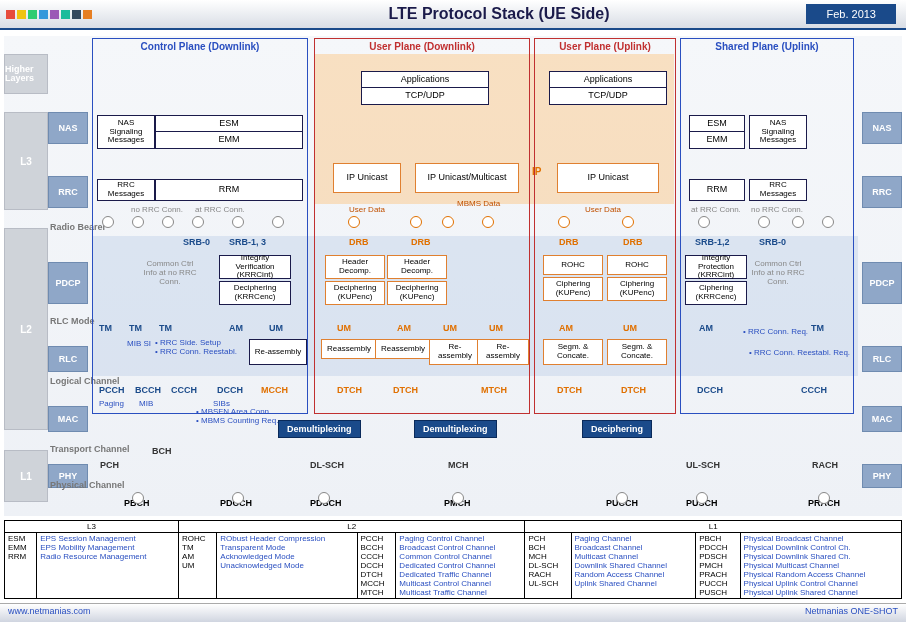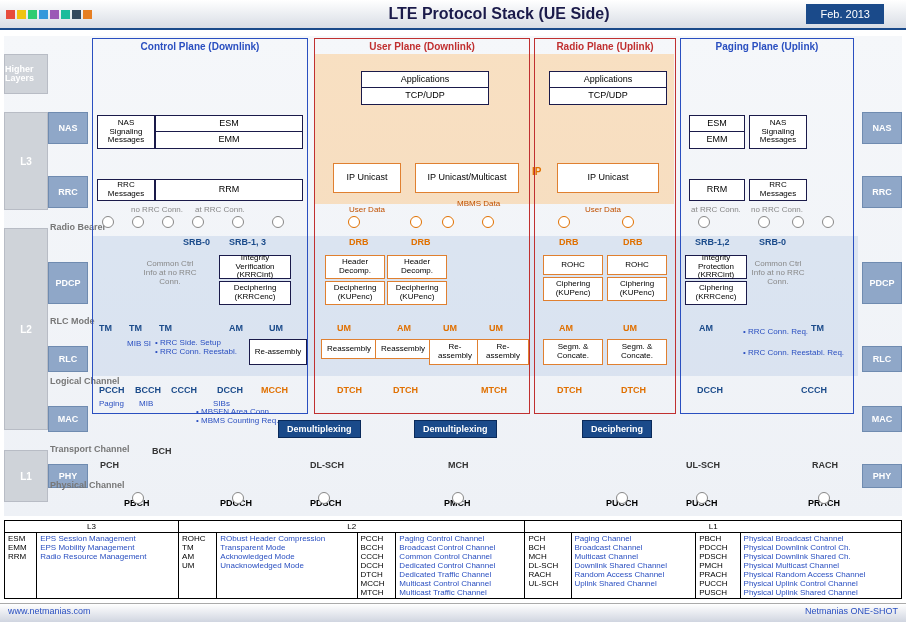--- a/index.html
+++ b/index.html
@@ -1,20 +1,20 @@
 <!DOCTYPE html>
 <html><head>
 <meta charset="utf-8">
 <style>
 body{margin:0;font-family:Arial,Helvetica,sans-serif;font-size:9px;background:#fff;width:906px;color:#000}
 .header{background:linear-gradient(#fff,#d8dde5);border-bottom:2px solid #1a4a8a;height:28px;display:flex;align-items:center;position:relative}
 .dots{display:flex;gap:2px;margin-left:6px}
 .dot{width:9px;height:9px}
 .title{font-size:16px;font-weight:bold;color:#1a1a4a;margin:13px auto}
-.date{position:absolute;right:22px;color:#fff;background:#1a4a8a;padding:4px 14px;top:4px;font-size:11px}
+.date{position:absolute;right:10px;color:#fff;background:#1a4a8a;padding:4px 20px;top:4px;font-size:11px}
 .main{position:relative;height:480px;margin:6px 4px 0 4px;background:linear-gradient(#f5f7fa,#eef1f6)}
 .Lcol{position:absolute;left:0;top:0;width:44px;height:100%}
 .Lside{position:absolute;left:44px;top:0;width:40px;height:100%}
 .Rside{position:absolute;right:0;top:0;width:40px;height:100%}
 .lblk{background:#cfd3d9;color:#fff;display:flex;align-items:center;justify-content:center;font-weight:bold;font-size:10px;position:absolute;width:42px;border:1px solid #b8bcc5}
 .sblk{background:#8fa7c8;color:#fff;display:flex;align-items:center;justify-content:center;font-weight:bold;font-size:9px;position:absolute;width:38px;border:1px solid #6f8bb0}
 .rowlbl{position:absolute;color:#777;font-weight:bold;font-size:9px}
 .diagram{position:absolute;left:88px;right:44px;top:0;height:100%}
 .plane{position:absolute;top:2px;height:374px;border:1px solid}
 .plane.cpd{left:0;width:214px;border-color:#2a4fc0;border-width:1.5px}
@@ -151,57 +151,57 @@
       <div class="box o mini" style="left:60px;top:300px;width:48px;height:16px">Reassembly</div>
       <div class="box o mini" style="left:114px;top:300px;width:44px;height:22px">Re-assembly</div>
       <div class="box o mini" style="left:162px;top:300px;width:44px;height:22px">Re-assembly</div>
       <div class="chlabel o" style="left:22px;top:346px">DTCH</div>
       <div class="chlabel o" style="left:78px;top:346px">DTCH</div>
       <div class="chlabel o" style="left:166px;top:346px">MTCH</div>
     </div>
     <div class="note" style="left:440px;top:130px;color:#e07000;font-weight:bold;font-size:10px">IP</div>
 
     <div class="plane upu">
-      <div class="planetitle">Radio Plane (Uplink)</div>
+      <div class="planetitle">User Plane (Uplink)</div>
       <div class="box" style="left:14px;top:32px;width:110px;height:14px">Applications</div>
       <div class="box" style="left:14px;top:48px;width:110px;height:14px">TCP/UDP</div>
       <div class="box o" style="left:22px;top:124px;width:94px;height:26px">IP Unicast</div>
       <div class="note" style="left:50px;top:166px;color:#c05000">User Data</div>
       <div class="chlabel o" style="left:24px;top:198px">DRB</div>
       <div class="chlabel o" style="left:88px;top:198px">DRB</div>
       <div class="box o mini" style="left:8px;top:216px;width:52px;height:16px">ROHC</div>
       <div class="box o mini" style="left:72px;top:216px;width:52px;height:16px">ROHC</div>
       <div class="box o mini" style="left:8px;top:238px;width:52px;height:20px">Ciphering (KUPenc)</div>
       <div class="box o mini" style="left:72px;top:238px;width:52px;height:20px">Ciphering (KUPenc)</div>
       <div class="chlabel o" style="left:24px;top:284px">AM</div>
       <div class="chlabel o" style="left:88px;top:284px">UM</div>
       <div class="box o mini" style="left:8px;top:300px;width:52px;height:22px">Segm. &amp; Concate.</div>
       <div class="box o mini" style="left:72px;top:300px;width:52px;height:22px">Segm. &amp; Concate.</div>
       <div class="chlabel o" style="left:22px;top:346px">DTCH</div>
       <div class="chlabel o" style="left:86px;top:346px">DTCH</div>
     </div>
 
     <div class="plane cpu">
-      <div class="planetitle">Paging Plane (Uplink)</div>
+      <div class="planetitle">Shared Plane (Uplink)</div>
       <div class="box" style="left:8px;top:76px;width:48px;height:14px">ESM</div>
       <div class="box" style="left:8px;top:92px;width:48px;height:14px">EMM</div>
       <div class="box mini" style="left:68px;top:76px;width:50px;height:30px">NAS Signaling Messages</div>
       <div class="box" style="left:8px;top:140px;width:48px;height:18px">RRM</div>
       <div class="box mini" style="left:68px;top:140px;width:50px;height:18px">RRC Messages</div>
       <div class="note" style="left:10px;top:166px">at RRC Conn.</div>
       <div class="note" style="left:70px;top:166px">no RRC Conn.</div>
       <div class="chlabel" style="left:14px;top:198px">SRB-1,2</div>
       <div class="chlabel" style="left:78px;top:198px">SRB-0</div>
       <div class="box mini" style="left:4px;top:216px;width:54px;height:20px">Integrity Protection (KRRCint)</div>
       <div class="box mini" style="left:4px;top:242px;width:54px;height:20px">Ciphering (KRRCenc)</div>
       <div class="note mini" style="left:70px;top:220px;width:54px;text-align:center">Common Ctrl Info at no RRC Conn.</div>
       <div class="chlabel" style="left:18px;top:284px">AM</div>
       <div class="chlabel" style="left:130px;top:284px">TM</div>
       <div class="note b mini" style="left:62px;top:288px">• RRC Conn. Req.</div>
-      <div class="note b mini" style="left:62px;top:309px">• RRC Conn. Reestabl. Req.</div>
+      <div class="note b mini" style="left:68px;top:309px">• RRC Conn. Reestabl. Req.</div>
       <div class="chlabel" style="left:16px;top:346px">DCCH</div>
       <div class="chlabel" style="left:120px;top:346px">CCCH</div>
     </div>
 
     <div class="mux" style="left:186px;top:384px">Demultiplexing</div>
     <div class="mux" style="left:322px;top:384px">Demultiplexing</div>
     <div class="mux" style="left:490px;top:384px">Deciphering</div>
 
     <div class="chlabel" style="left:8px;top:424px;color:#333">PCH</div>
     <div class="chlabel" style="left:60px;top:410px;color:#333">BCH</div>

